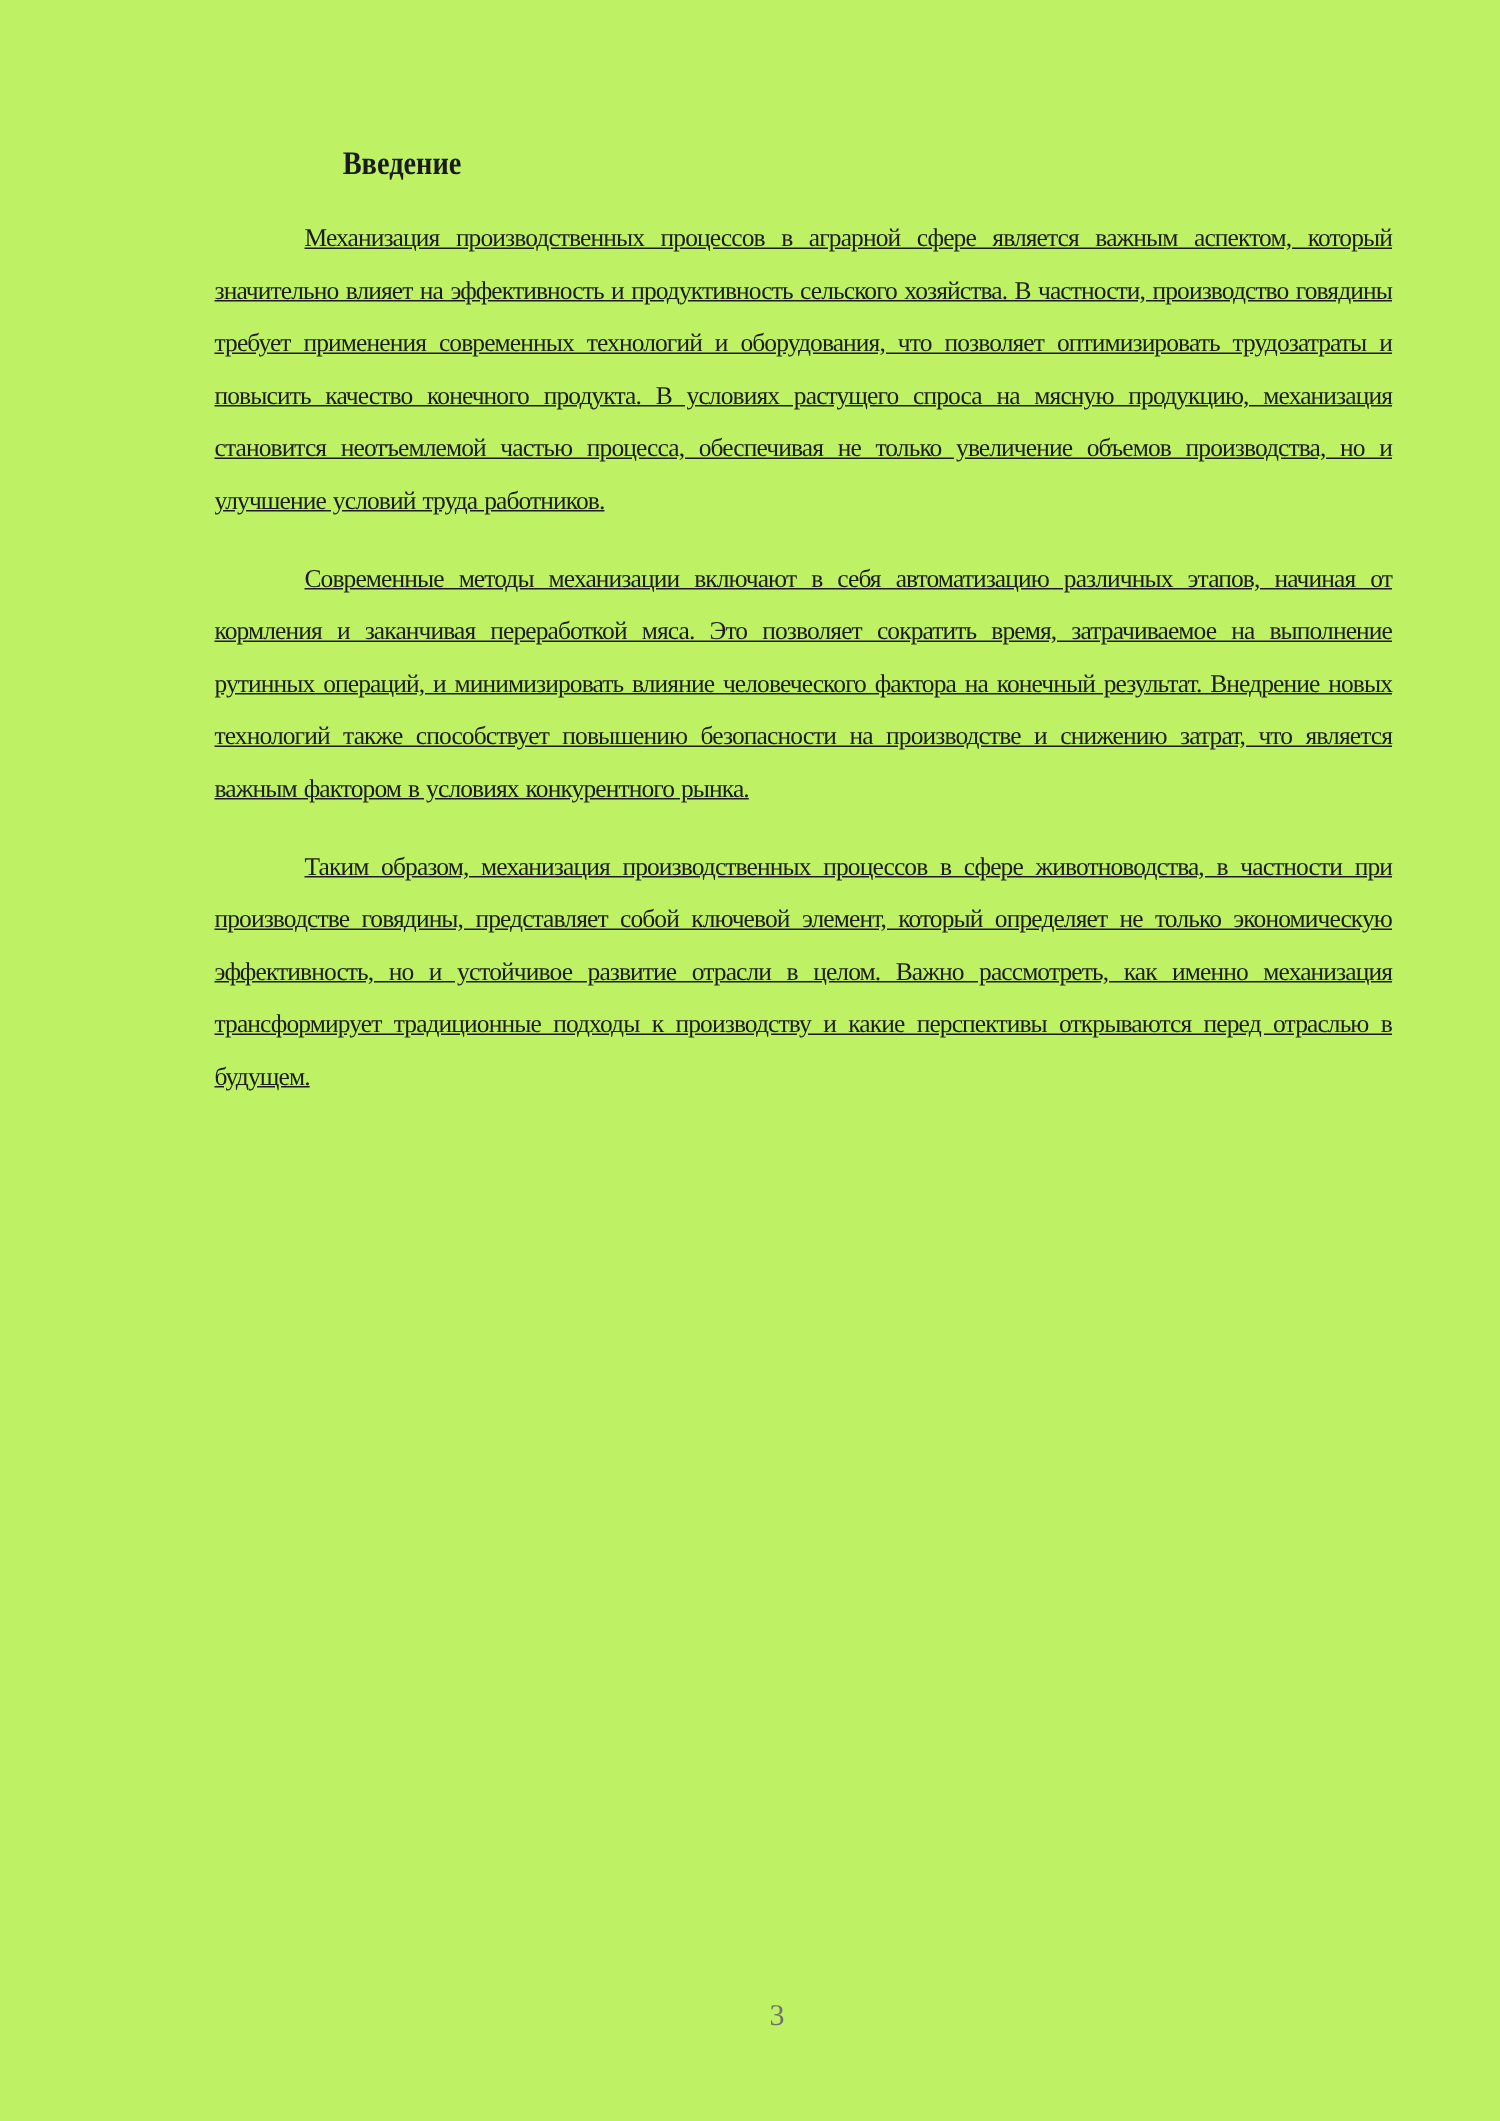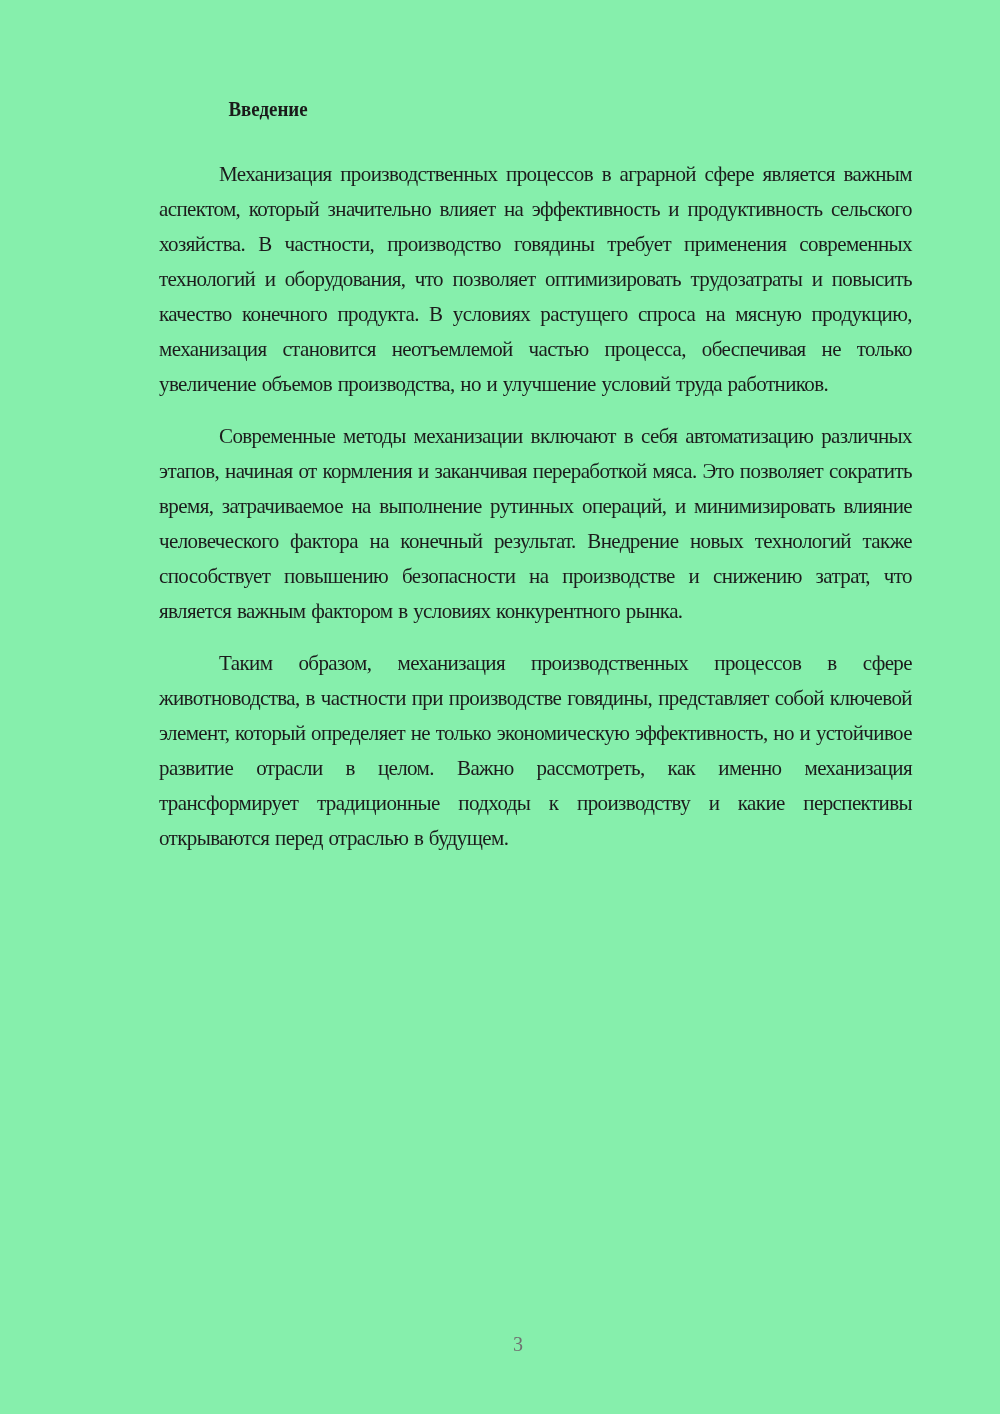--- a/index.html
+++ b/index.html
@@ -11,21 +11,21 @@
       width: 1000px;
       height: 1414px;
       position: relative;
       overflow: hidden;
     }
     .page {
       position: absolute;
       left: 0; top: 0;
       width: 1000px;
       height: 1414px;
-      background: #86efac;
+      background: #bef264;
     }
     .heading {
       position: absolute;
       left: 0;
       width: 1000px;
       top: 96px;
       text-align: center;
       margin-left: 72px;
       width: 928px;
     }
@@ -41,29 +41,30 @@
       left: -500px;
       margin-left: 464px;
     }
     .body-text {
       position: absolute;
       left: 143px;
       top: 141px;
       width: 785px;
     }
     .para {
-      margin: 16px;
+      margin: 0;
       font-family: "Liberation Serif", serif;
-      font-size: 21px;
+      font-size: 17px;
       line-height: 35px;
       color: #1c1c1c;
       text-align: justify;
       text-indent: 60px;
       letter-spacing: -0.6px;
       word-spacing: 1px;
+      text-decoration: underline;
     }
     .para + .para {
       margin-top: 17px;
     }
     .page-number {
       position: absolute;
       left: 0;
       width: 1000px;
       top: 1333px;
       text-align: center;

